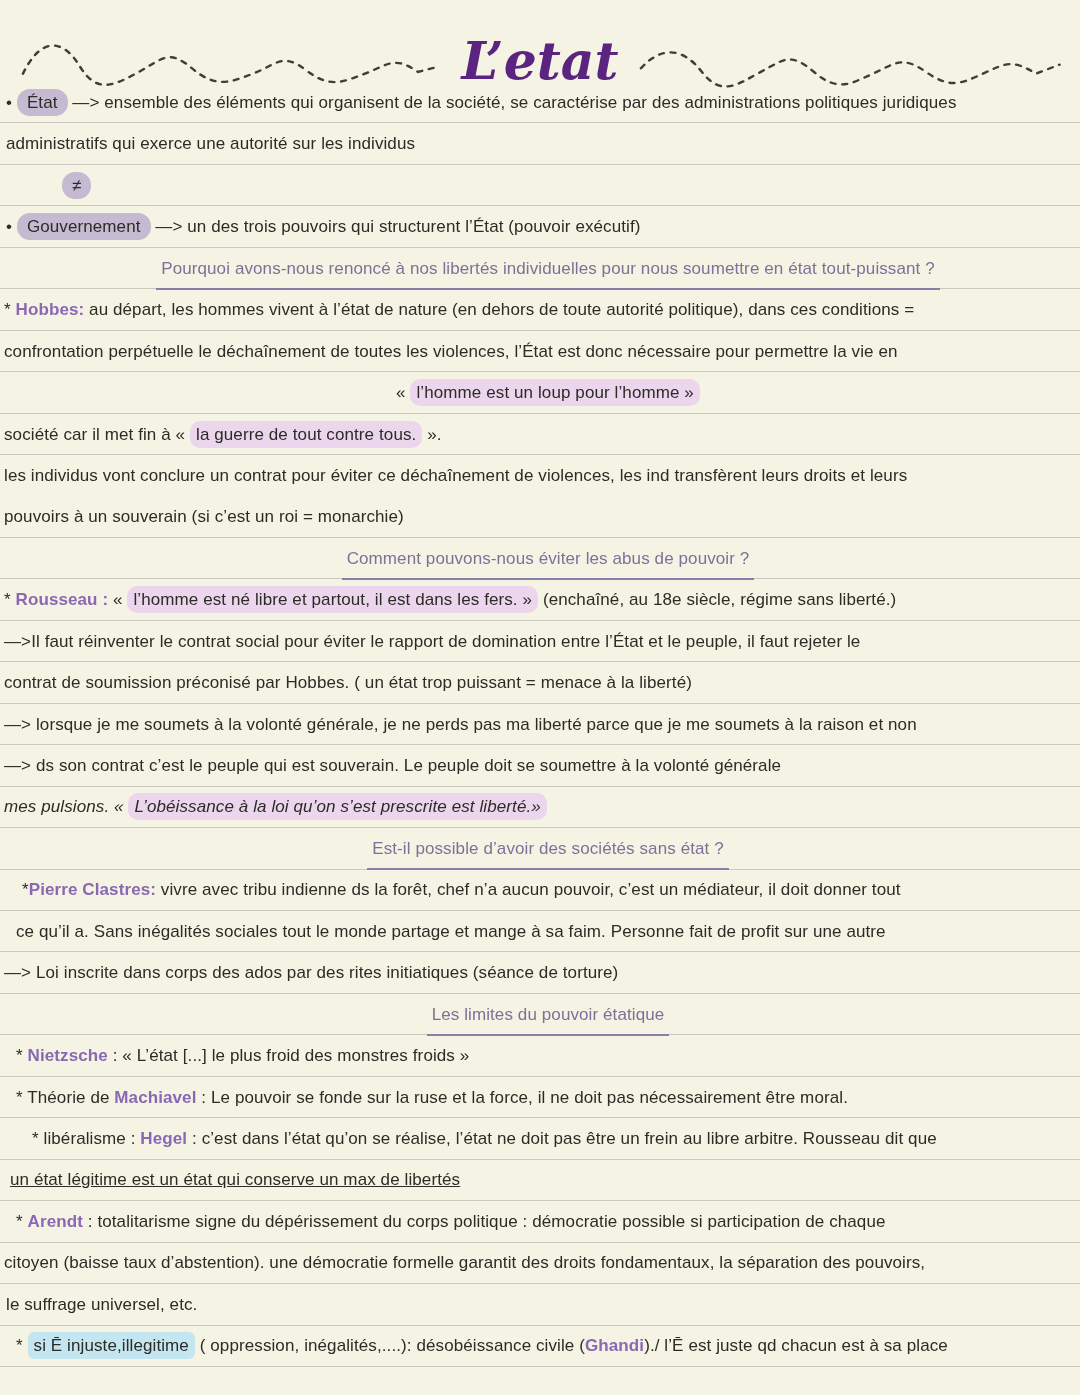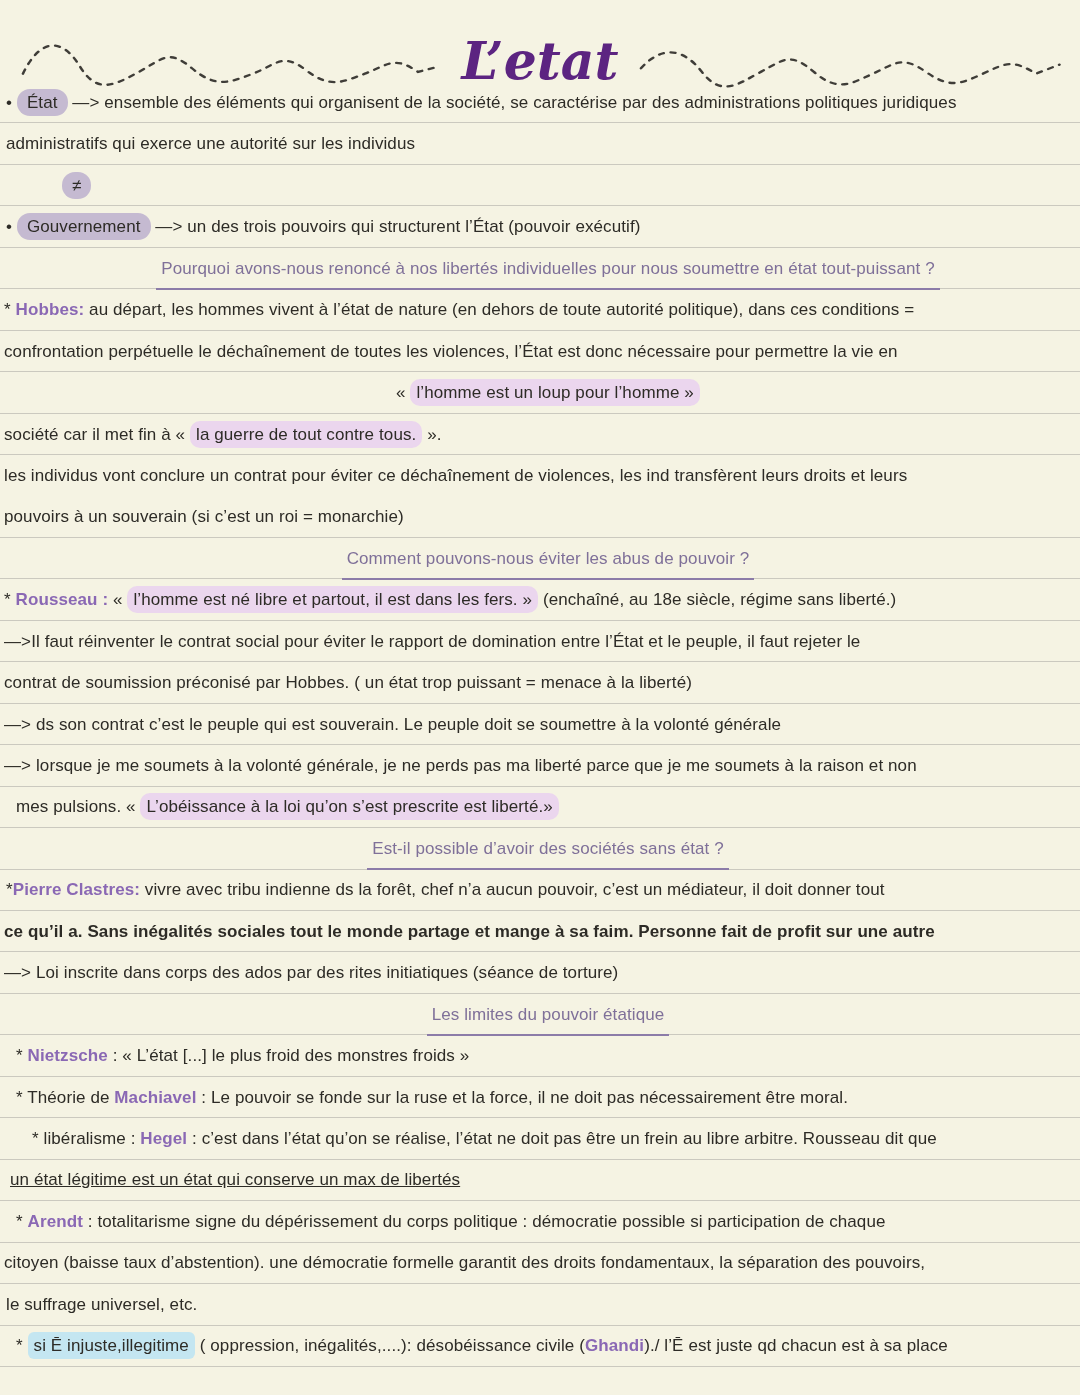--- a/index.html
+++ b/index.html
@@ -75,26 +75,26 @@
     <div class="line" style="padding-left: 4px;"><span class="seg-plain">* </span><span class="seg-name">Hobbes:</span><span class="seg-plain"> au départ, les hommes vivent à l’état de nature (en dehors de toute autorité politique), dans ces conditions =</span></div>
     <div class="line" style="padding-left: 4px;"><span class="seg-plain">confrontation perpétuelle le déchaînement de toutes les violences, l’État est donc nécessaire pour permettre la vie en</span></div>
     <div class="line center"><span class="seg-plain">« </span><span class="seg-pink">l’homme est un loup pour l’homme »</span></div>
     <div class="line" style="padding-left: 4px;"><span class="seg-plain">société car il met fin à « </span><span class="seg-pink">la guerre de tout contre tous.</span><span class="seg-plain"> ».</span></div>
     <div class="line" style="padding-left: 4px;"><span class="seg-plain">les individus vont conclure un contrat pour éviter ce déchaînement de violences, les ind transfèrent leurs droits et leurs</span></div>
     <div class="line" style="padding-left: 4px;"><span class="seg-plain">pouvoirs à un souverain (si c’est un roi = monarchie)</span></div>
     <div class="line heading"><span class="head-text">Comment pouvons-nous éviter les abus de pouvoir ?</span></div>
     <div class="line" style="padding-left: 4px;"><span class="seg-plain">* </span><span class="seg-name">Rousseau :</span><span class="seg-plain"> « </span><span class="seg-pink">l’homme est né libre et partout, il est dans les fers. »</span><span class="seg-plain"> (enchaîné, au 18e siècle, régime sans liberté.)</span></div>
     <div class="line" style="padding-left: 4px;"><span class="seg-plain">—&gt;Il faut réinventer le contrat social pour éviter le rapport de domination entre l’État et le peuple, il faut rejeter le</span></div>
     <div class="line" style="padding-left: 4px;"><span class="seg-plain">contrat de soumission préconisé par Hobbes. ( un état trop puissant = menace à la liberté)</span></div>
+    <div class="line" style="padding-left: 4px;"><span class="seg-plain">—&gt; lorsque je me soumets à la volonté générale, je ne perds pas ma liberté parce que je me soumets à la raison et non</span></div>
     <div class="line" style="padding-left: 4px;"><span class="seg-plain">—&gt; ds son contrat c’est le peuple qui est souverain. Le peuple doit se soumettre à la volonté générale</span></div>
-    <div class="line" style="padding-left: 4px;"><span class="seg-plain">—&gt; lorsque je me soumets à la volonté générale, je ne perds pas ma liberté parce que je me soumets à la raison et non</span></div>
-    <div class="line" style="padding-left: 16px;"><span class="seg-plain">mes pulsions. « </span><span class="seg-pink">L’obéissance à la loi qu’on s’est prescrite est liberté.»</span></div>
+    <div class="line" style="padding-left: 4px; font-style: italic;"><span class="seg-plain">mes pulsions. « </span><span class="seg-pink">L’obéissance à la loi qu’on s’est prescrite est liberté.»</span></div>
     <div class="line heading"><span class="head-text">Est-il possible d’avoir des sociétés sans état ?</span></div>
-    <div class="line" style="padding-left: 6px;"><span class="seg-plain">*</span><span class="seg-name">Pierre Clastres:</span><span class="seg-plain"> vivre avec tribu indienne ds la forêt, chef n’a aucun pouvoir, c’est un médiateur, il doit donner tout</span></div>
-    <div class="line" style="padding-left: 4px; font-weight: bold;"><span class="seg-plain">ce qu’il a. Sans inégalités sociales tout le monde partage et mange à sa faim. Personne fait de profit sur une autre</span></div>
+    <div class="line" style="padding-left: 22px;"><span class="seg-plain">*</span><span class="seg-name">Pierre Clastres:</span><span class="seg-plain"> vivre avec tribu indienne ds la forêt, chef n’a aucun pouvoir, c’est un médiateur, il doit donner tout</span></div>
+    <div class="line" style="padding-left: 16px;"><span class="seg-plain">ce qu’il a. Sans inégalités sociales tout le monde partage et mange à sa faim. Personne fait de profit sur une autre</span></div>
     <div class="line" style="padding-left: 4px;"><span class="seg-plain">—&gt; Loi inscrite dans corps des ados par des rites initiatiques (séance de torture)</span></div>
     <div class="line heading"><span class="head-text">Les limites du pouvoir étatique</span></div>
     <div class="line" style="padding-left: 16px;"><span class="seg-plain">* </span><span class="seg-name">Nietzsche</span><span class="seg-plain"> : « L’état [...] le plus froid des monstres froids »</span></div>
     <div class="line" style="padding-left: 16px;"><span class="seg-plain">* Théorie de </span><span class="seg-name">Machiavel</span><span class="seg-plain"> : Le pouvoir se fonde sur la ruse et la force, il ne doit pas nécessairement être moral.</span></div>
     <div class="line" style="padding-left: 12px; margin-left: 20px;"><span class="seg-plain">* libéralisme : </span><span class="seg-name">Hegel</span><span class="seg-plain"> : c’est dans l’état qu’on se réalise, l’état ne doit pas être un frein au libre arbitre. Rousseau dit que</span></div>
     <div class="line" style="padding-left: 10px; text-decoration: underline;"><span class="seg-plain">un état légitime est un état qui conserve un max de libertés</span></div>
     <div class="line" style="padding-left: 16px;"><span class="seg-plain">* </span><span class="seg-name">Arendt</span><span class="seg-plain"> : totalitarisme signe du dépérissement du corps politique : démocratie possible si participation de chaque</span></div>
     <div class="line" style="padding-left: 4px;"><span class="seg-plain">citoyen (baisse taux d’abstention). une démocratie formelle garantit des droits fondamentaux, la séparation des pouvoirs,</span></div>
     <div class="line" style="padding-left: 6px;"><span class="seg-plain">le suffrage universel, etc.</span></div>
     <div class="line" style="padding-left: 16px;"><span class="seg-plain">* </span><span class="seg-blue">si Ē injuste,illegitime</span><span class="seg-plain"> ( oppression, inégalités,....): désobéissance civile (</span><span class="seg-name">Ghandi</span><span class="seg-plain">)./ l’Ē est juste qd chacun est à sa place</span></div>

